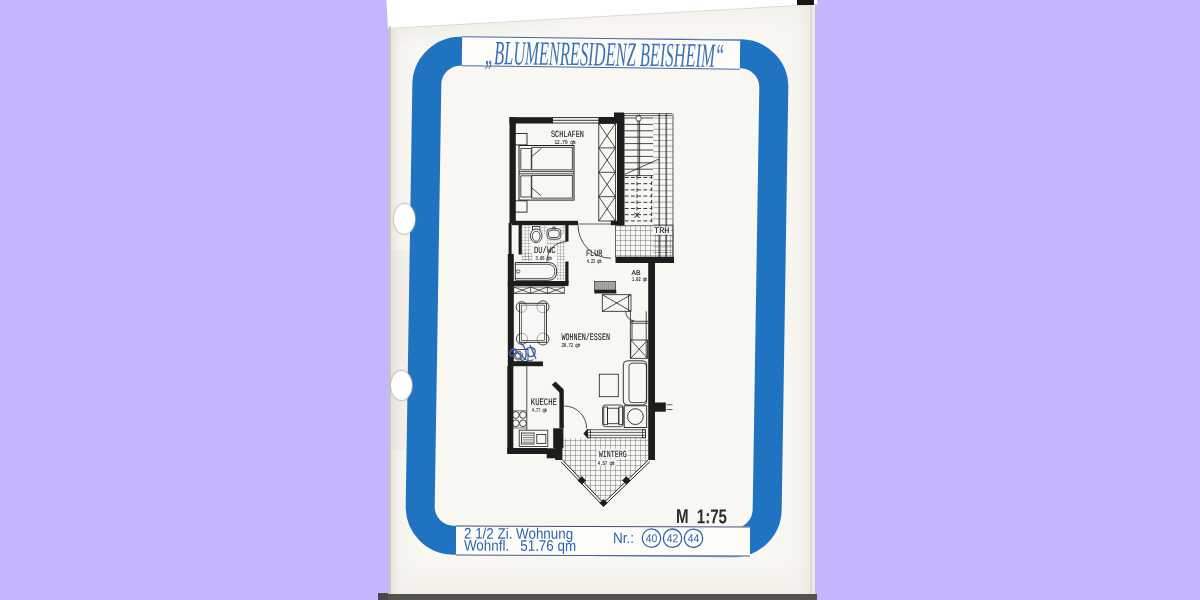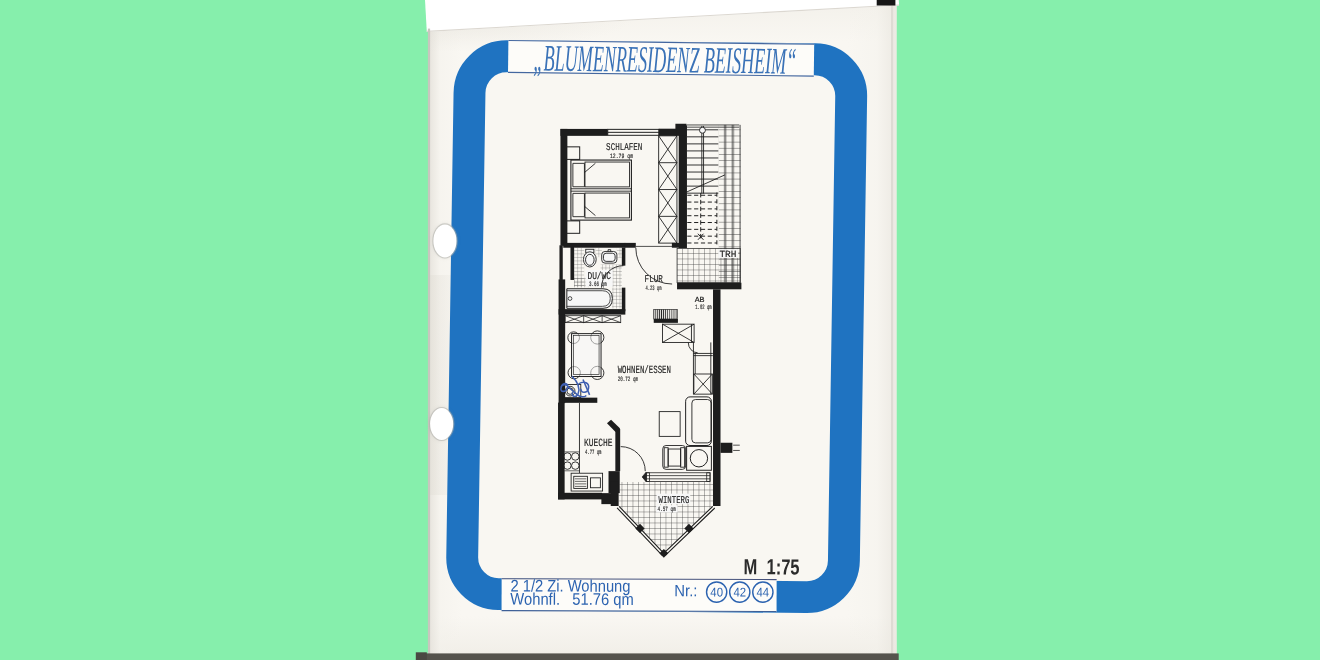--- a/index.html
+++ b/index.html
@@ -1,16 +1,16 @@
 <!DOCTYPE html>
 <html><head>
 <meta charset="utf-8">
 <style>
   html,body{margin:0;padding:0;}
-  #scene{position:relative;width:1200px;height:600px;background:#86efac;overflow:hidden;font-family:"Liberation Sans",sans-serif;}
+  #scene{position:relative;width:1200px;height:600px;background:#c4b5fd;overflow:hidden;font-family:"Liberation Sans",sans-serif;}
   .abs{position:absolute;}
 </style>
 </head>
 <body>
 <div id="scene">
 
   <div class="abs" id="paper" style="left:390px;top:0;width:425px;height:600px;background:
     linear-gradient(90deg, rgba(228,225,218,0.85) 0px, rgba(243,241,235,0.5) 10px, rgba(249,247,242,0) 30px),
     linear-gradient(270deg, rgba(233,230,223,0.8) 0px, rgba(243,241,235,0.4) 18px, rgba(249,247,242,0) 45px),
     linear-gradient(0deg, rgba(236,233,226,0.7) 0px, rgba(249,247,242,0) 40px),
@@ -37,21 +37,21 @@
 
     <div class="abs" style="left:409px;top:38.1px;width:376px;height:518px;border:29px solid #1f73c1;border-radius:48px;box-sizing:border-box;transform:rotate(0.55deg) skewX(-0.35deg);"></div>
 
     <div class="abs" style="left:462px;top:38.2px;width:278px;height:29.6px;background:#fdfcf9;border-top:1.4px solid #44679f;border-bottom:1.4px solid #44679f;box-sizing:border-box;transform:rotate(0.72deg);">
 
       <svg class="abs" style="left:0;top:-2px;overflow:visible;" width="278" height="32" viewBox="0 0 278 32">
         <text x="23" y="28.5" font-family="Liberation Serif" font-style="italic" font-size="34" fill="#3a72b7" textLength="239" lengthAdjust="spacingAndGlyphs">„BLUMENRESIDENZ BEISHEIM“</text>
       </svg>
     </div>
 
-    <div class="abs" style="left:455.7px;top:526.2px;width:250px;height:29.8px;background:#fdfcf9;border-top:1.4px solid #44507a;border-bottom:1.4px solid #3d5f96;box-sizing:border-box;transform:rotate(0.18deg);overflow:visible;">
+    <div class="abs" style="left:455.7px;top:526.2px;width:294px;height:29.8px;background:#fdfcf9;border-top:1.4px solid #44507a;border-bottom:1.4px solid #3d5f96;box-sizing:border-box;transform:rotate(0.18deg);overflow:visible;">
 
       <div class="abs" style="left:8px;top:0.6px;width:200px;color:#2c63b0;font-size:15.3px;line-height:12.6px;letter-spacing:0px;white-space:nowrap;transform:scaleX(0.875);transform-origin:left top;">2 1/2 Zi. Wohnung<br>Wohnfl. &nbsp;&nbsp;51.76 qm</div>
 
       <div class="abs" style="left:156.5px;top:1.8px;color:#2c63b0;font-size:15px;transform:scaleX(0.9);transform-origin:left top;">Nr.:</div>
 
       <svg class="abs" style="left:184px;top:-1.5px;" width="72" height="28" viewBox="0 0 72 28">
         <circle cx="11.5" cy="12" r="9.2" fill="none" stroke="#2c63b0" stroke-width="1.3"></circle>
         <text x="11.5" y="16" text-anchor="middle" font-size="11.5" textLength="11.5" lengthAdjust="spacingAndGlyphs" fill="#2c63b0" font-family="Liberation Sans">40</text>
         <circle cx="32.5" cy="12" r="9.2" fill="none" stroke="#2c63b0" stroke-width="1.3"></circle>
         <text x="32.5" y="16" text-anchor="middle" font-size="11.5" textLength="11.5" lengthAdjust="spacingAndGlyphs" fill="#2c63b0" font-family="Liberation Sans">42</text>

